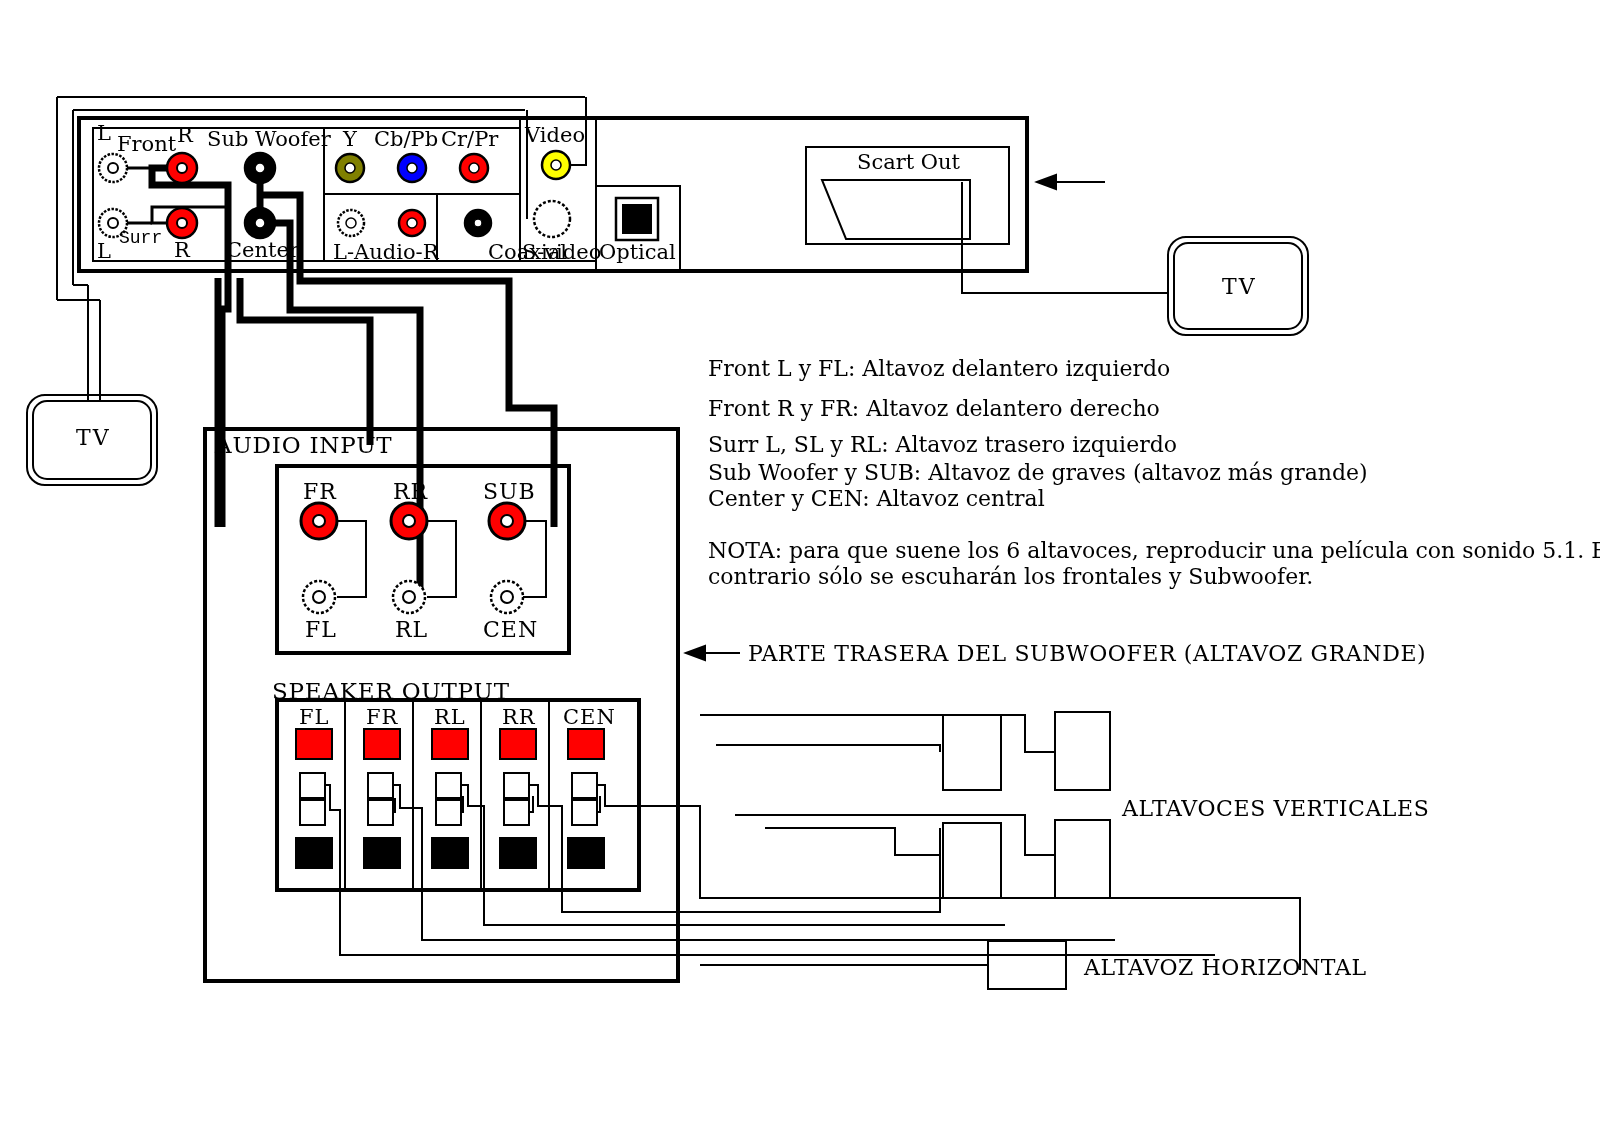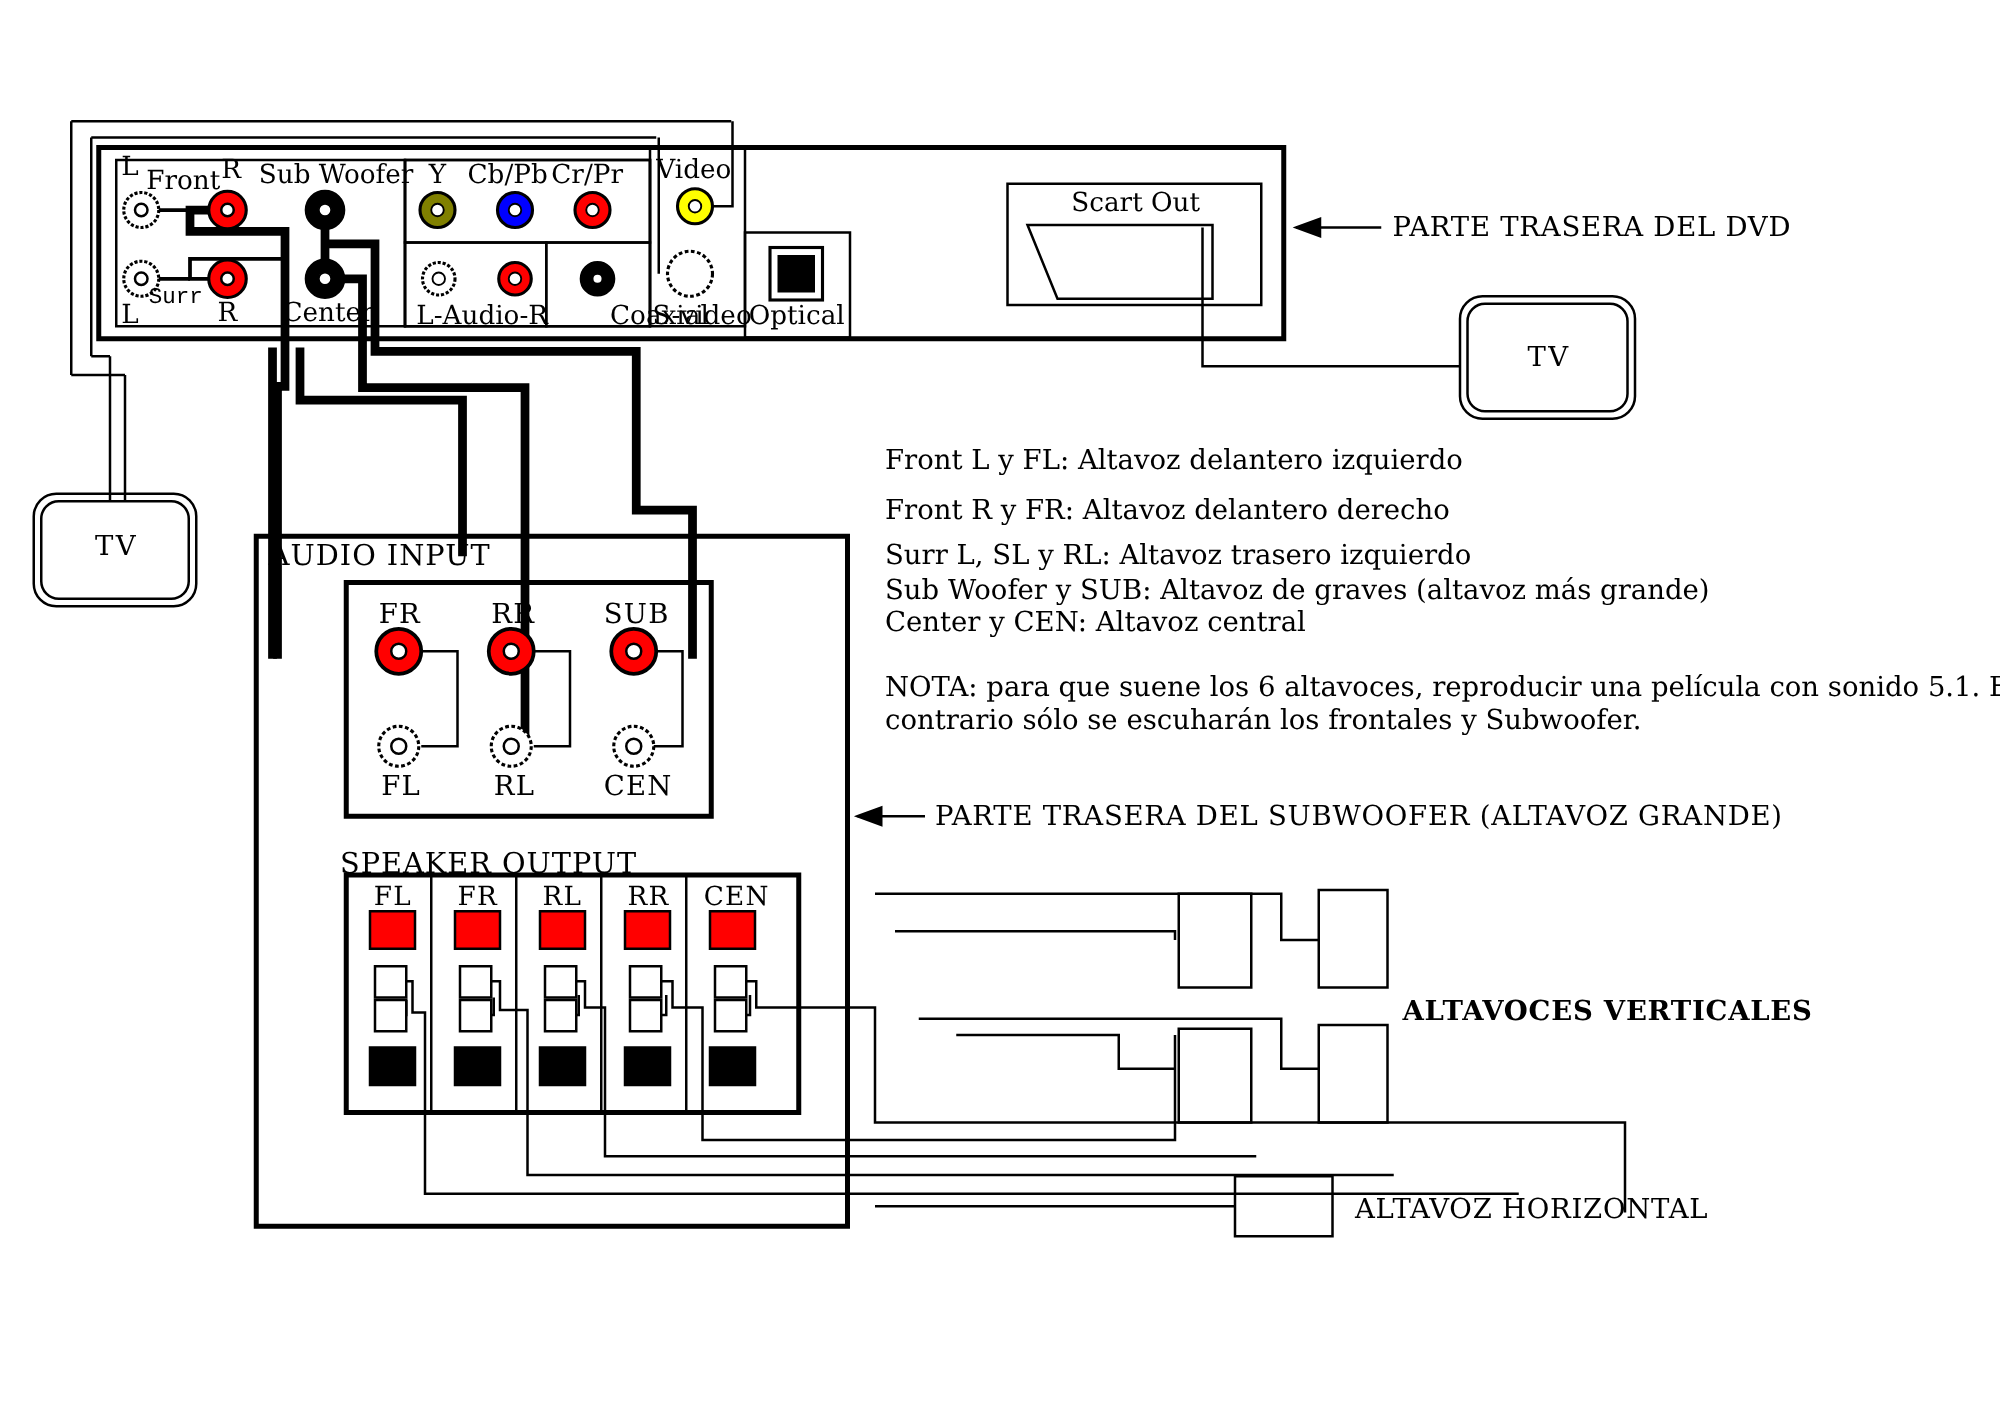--- a/index.html
+++ b/index.html
@@ -292,21 +292,20 @@
 
 <span class="lbl" style="left:333px;top:240px;font-size:21px;">L-Audio-R</span>
 <span class="lbl" style="left:442px;top:240px;font-size:21px;margin-left:46px;">Coaxial</span>
 
 <span class="lbl" style="left:525px;top:123px;font-size:21px;">Video</span>
 <span class="lbl" style="left:522px;top:240px;font-size:21px;">S-video</span>
 <span class="lbl" style="left:599px;top:240px;font-size:21px;">Optical</span>
 
 <span class="lbl" style="left:857px;top:150px;font-size:21px;">Scart Out</span>
 
-<span class="lbl" style="left:1114px;top:170px;font-size:22px;letter-spacing:0.6px;">PARTE TRASERA DEL DVD</span>
 <span class="lbl" style="left:748px;top:641px;font-size:22px;letter-spacing:0.6px;">PARTE TRASERA DEL SUBWOOFER (ALTAVOZ GRANDE)</span>
 
 <span class="lbl" style="left:1222px;top:274px;font-size:22px;letter-spacing:2px;">TV</span>
 <span class="lbl" style="left:76px;top:425px;font-size:22px;letter-spacing:2px;">TV</span>
 
 <span class="lbl" style="left:708px;top:356px;font-size:22px;">Front L y FL: Altavoz delantero izquierdo</span>
 <span class="lbl" style="left:708px;top:396px;font-size:22px;">Front R y FR: Altavoz delantero derecho</span>
 <span class="lbl" style="left:708px;top:408px;font-size:22px;margin-top:24px;">Surr L, SL y RL: Altavoz trasero izquierdo</span>
 <span class="lbl" style="left:708px;top:460px;font-size:22px;">Sub Woofer y SUB: Altavoz de graves (altavoz más grande)</span>
 <span class="lbl" style="left:708px;top:486px;font-size:22px;">Center y CEN: Altavoz central</span>
@@ -321,16 +320,16 @@
 <span class="lbl" style="left:395px;top:617px;font-size:22px;letter-spacing:1px;">RL</span>
 <span class="lbl" style="left:483px;top:617px;font-size:22px;letter-spacing:1px;">CEN</span>
 
 <span class="lbl" style="left:272px;top:678px;font-size:23px;letter-spacing:0.8px;">SPEAKER OUTPUT</span>
 <span class="lbl" style="left:299px;top:705px;font-size:21px;letter-spacing:1px;">FL</span>
 <span class="lbl" style="left:366px;top:705px;font-size:21px;letter-spacing:1px;">FR</span>
 <span class="lbl" style="left:434px;top:705px;font-size:21px;letter-spacing:1px;">RL</span>
 <span class="lbl" style="left:502px;top:705px;font-size:21px;letter-spacing:1px;">RR</span>
 <span class="lbl" style="left:563px;top:705px;font-size:21px;letter-spacing:1px;">CEN</span>
 
-<span class="lbl" style="left:1122px;top:796px;font-size:22px;letter-spacing:0.6px;font-weight:bold;">ALTAVOCES VERTICALES</span>
+<span class="lbl" style="left:1122px;top:796px;font-size:22px;letter-spacing:0.6px;">ALTAVOCES VERTICALES</span>
 <span class="lbl" style="left:1084px;top:955px;font-size:22px;letter-spacing:0.6px;">ALTAVOZ HORIZONTAL</span>
 
 </div>
 
 </body></html>

